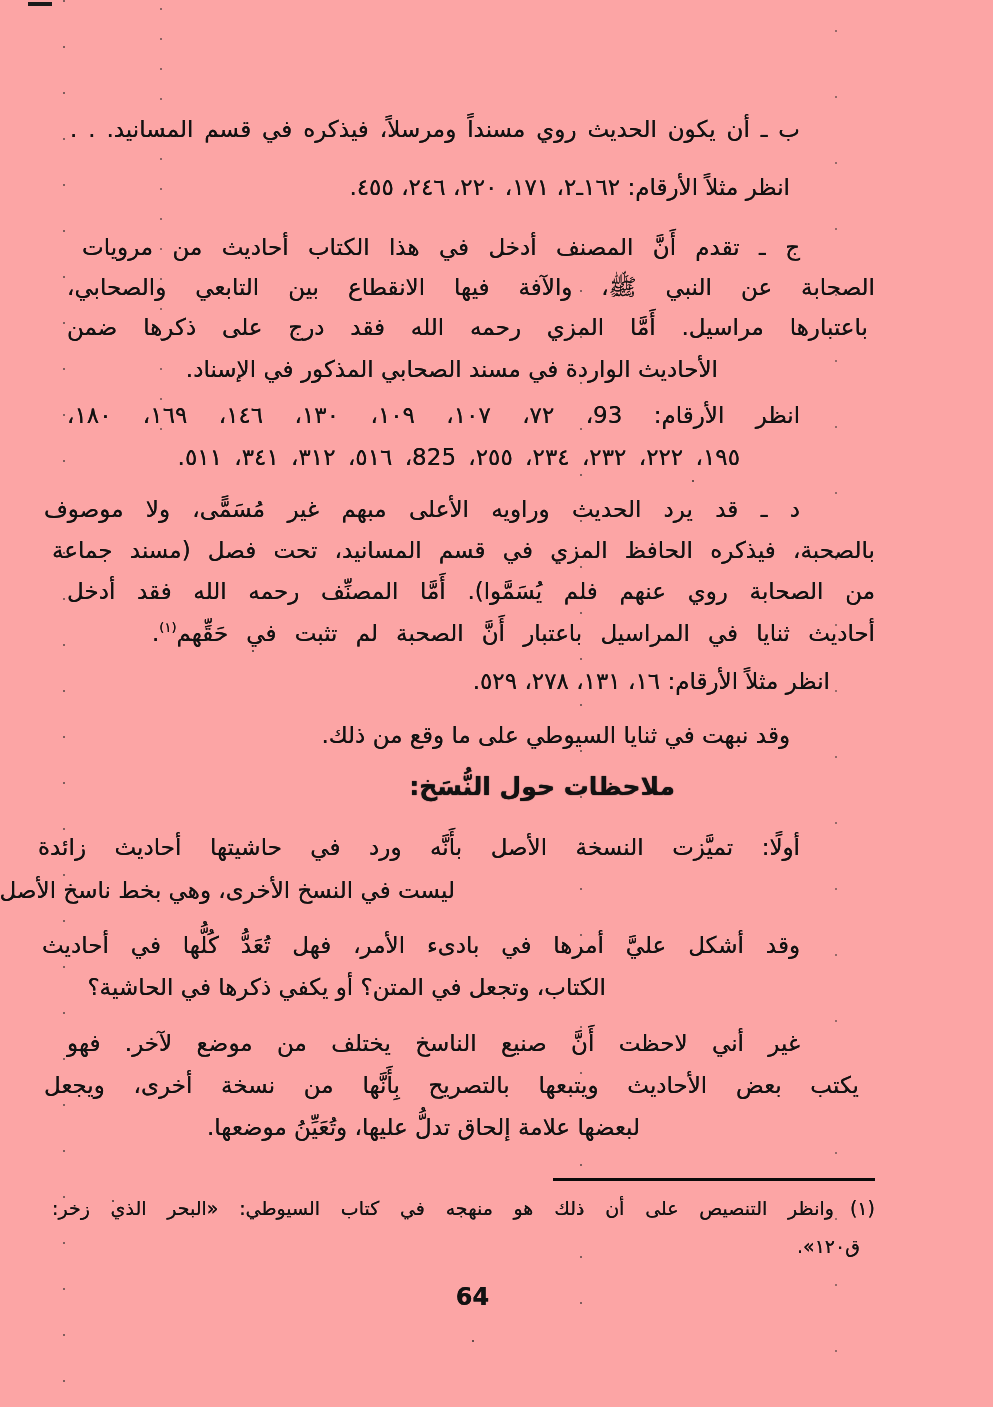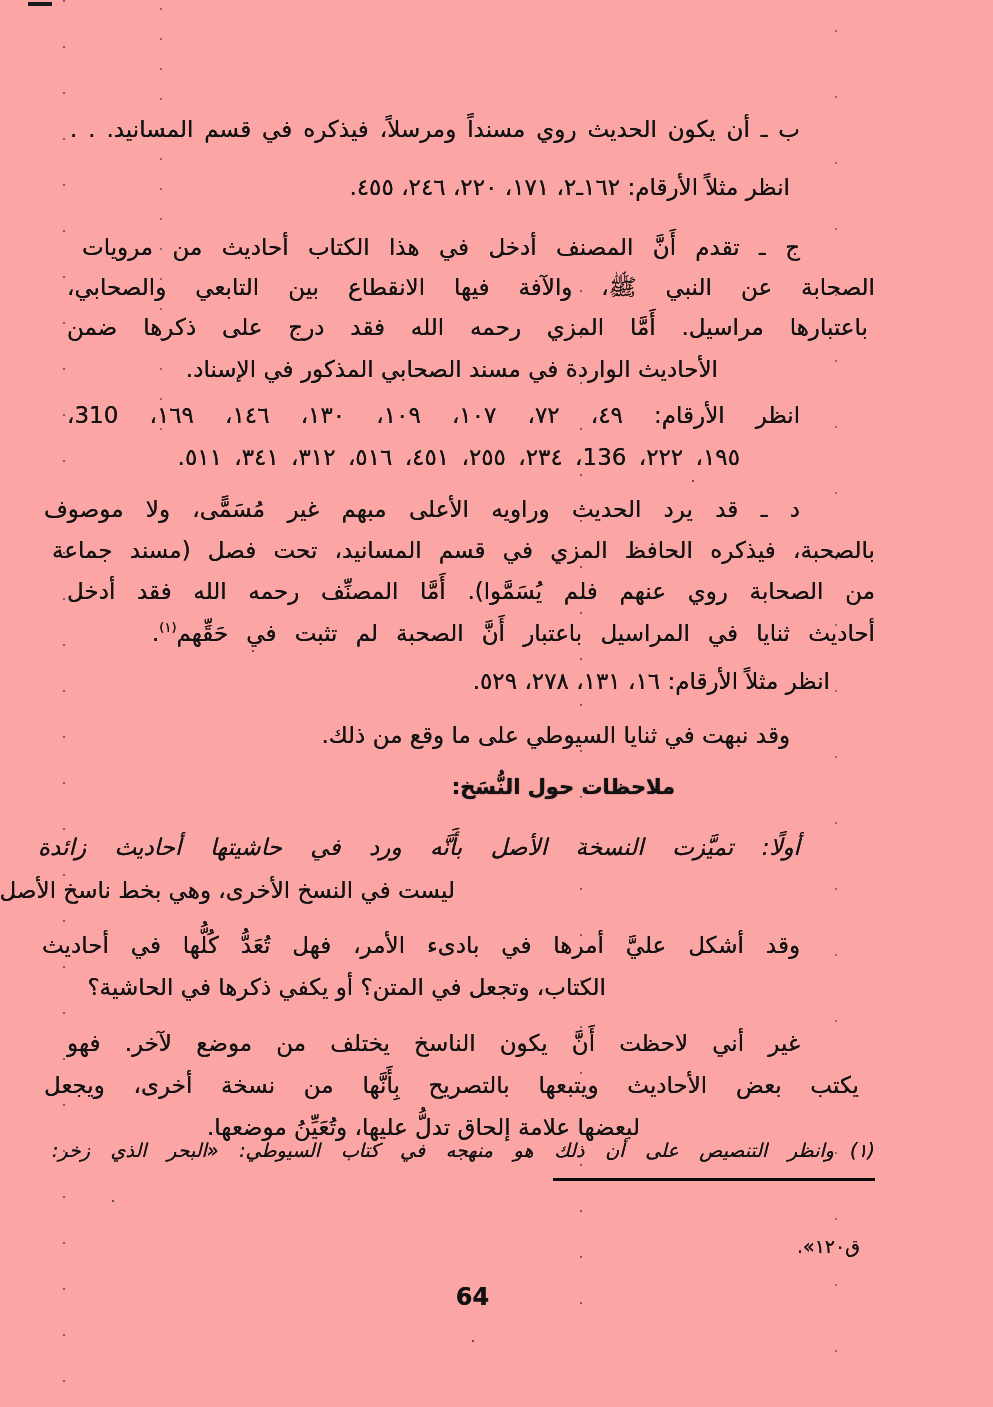--- a/index.html
+++ b/index.html
@@ -12,21 +12,21 @@
   }
   .ln{
     position:absolute;font-size:23px;line-height:34px;
     white-space:nowrap;color:#121212;
     text-shadow:0 0 .6px rgba(0,0,0,.85);
   }
   .just{
     white-space:normal;text-align:justify;text-align-last:justify;
     -moz-text-align-last:justify;
   }
-  .heading{font-weight:bold;font-size:21px;text-shadow:0 0 1px #000;}
+  .heading{font-weight:bold;font-size:25px;text-shadow:0 0 1px #000;}
   .fn{font-size:19px;line-height:28px;}
   .fn-marker{margin-left:16px;}
   sup.fn-ref{font-size:13px;vertical-align:super;line-height:0;}
   .pagenum{font-weight:bold;font-size:24px;text-align:center;white-space:nowrap;}
   .separator{position:absolute;background:#0a0a0a;height:3px;}
   
   .dotcol{position:absolute;width:2px;pointer-events:none;}
   .dots-a{background-image:repeating-linear-gradient(180deg,rgba(45,45,45,.6) 0 2px,transparent 2px 46px);}
   .dots-b{background-image:repeating-linear-gradient(180deg,rgba(45,45,45,.5) 0 2px,transparent 2px 66px);}
   .dots-c{background-image:repeating-linear-gradient(180deg,rgba(45,45,45,.55) 0 2px,transparent 2px 30px);}
@@ -53,46 +53,46 @@
   <div class="speck" style="left:520px;top:1340px;"></div>
   <div class="speck" style="left:160px;top:1200px;"></div>
 
   <div class="ln just" style="top:112px;right:193px;left:118px;">ب ـ أن يكون الحديث روي مسنداً ومرسلاً، فيذكره في قسم المسانيد. . .</div>
   <div class="ln" style="top:170px;right:203px;">انظر مثلاً الأرقام: ١٦٢ـ٢، ١٧١، ٢٢٠، ٢٤٦، ٤٥٥.</div>
 
   <div class="ln just" style="top:230px;right:193px;left:130px;">ج ـ تقدم أَنَّ المصنف أدخل في هذا الكتاب أحاديث من مرويات</div>
   <div class="ln just" style="top:270px;right:118px;left:115px;">الصحابة عن النبي ﷺ، والآفة فيها الانقطاع بين التابعي والصحابي،</div>
   <div class="ln just" style="top:310px;right:125px;left:115px;">باعتبارها مراسيل. أَمَّا المزي رحمه الله فقد درج على ذكرها ضمن</div>
   <div class="ln" style="top:352px;right:275px;">الأحاديث الواردة في مسند الصحابي المذكور في الإسناد.</div>
-  <div class="ln just" style="top:398px;right:193px;left:115px;">انظر الأرقام: ٤٩، ٧٢، ١٠٧، ١٠٩، ١٣٠، ١٤٦، ١٦٩، 310،</div>
-  <div class="ln" style="top:440px;right:253px;word-spacing:5px;">١٩٥، ٢٢٢، 136، ٢٣٤، ٢٥٥، ٤٥١، ٥١٦، ٣١٢، ٣٤١، ٥١١.</div>
+  <div class="ln just" style="top:398px;right:193px;left:115px;">انظر الأرقام: 93، ٧٢، ١٠٧، ١٠٩، ١٣٠، ١٤٦، ١٦٩، ١٨٠،</div>
+  <div class="ln" style="top:440px;right:253px;word-spacing:5px;">١٩٥، ٢٢٢، ٢٣٢، ٢٣٤، ٢٥٥، 825، ٥١٦، ٣١٢، ٣٤١، ٥١١.</div>
 
   <div class="ln just" style="top:492px;right:193px;left:92px;">د ـ قد يرد الحديث وراويه الأعلى مبهم غير مُسَمًّى، ولا موصوف</div>
   <div class="ln just" style="top:533px;right:118px;left:100px;">بالصحبة، فيذكره الحافظ المزي في قسم المسانيد، تحت فصل (مسند جماعة</div>
   <div class="ln just" style="top:574px;right:118px;left:115px;">من الصحابة روي عنهم فلم يُسَمَّوا). أَمَّا المصنِّف رحمه الله فقد أدخل</div>
   <div class="ln just" style="top:616px;right:118px;left:200px;">
     <span>أحاديث ثنايا في المراسيل باعتبار أَنَّ الصحبة لم تثبت في حَقِّهم</span><sup class="fn-ref">(١)</sup><span>.</span>
   </div>
   <div class="ln" style="top:664px;right:163px;">انظر مثلاً الأرقام: ١٦، ١٣١، ٢٧٨، ٥٢٩.</div>
 
   <div class="ln" style="top:718px;right:203px;">وقد نبهت في ثنايا السيوطي على ما وقع من ذلك.</div>
 
   <div class="ln heading" style="top:770px;right:318px;">ملاحظات حول النُّسَخ:</div>
 
-  <div class="ln just" style="top:830px;right:193px;left:86px;font-style:italic;">أولًا: تميَّزت النسخة الأصل بأَنَّه ورد في حاشيتها أحاديث زائدة</div>
+  <div class="ln just" style="top:830px;right:193px;left:86px;">أولًا: تميَّزت النسخة الأصل بأَنَّه ورد في حاشيتها أحاديث زائدة</div>
   <div class="ln" style="top:873px;right:538px;">ليست في النسخ الأخرى، وهي بخط ناسخ الأصل.</div>
 
   <div class="ln just" style="top:928px;right:193px;left:90px;">وقد أشكل عليَّ أمرها في بادىء الأمر، فهل تُعَدُّ كُلُّها في أحاديث</div>
   <div class="ln" style="top:970px;right:387px;">الكتاب، وتجعل في المتن؟ أو يكفي ذكرها في الحاشية؟</div>
 
-  <div class="ln just" style="top:1026px;right:193px;left:115px;">غير أني لاحظت أَنَّ يكون الناسخ يختلف من موضع لآخر. فهو</div>
+  <div class="ln just" style="top:1026px;right:193px;left:115px;">غير أني لاحظت أَنَّ صنيع الناسخ يختلف من موضع لآخر. فهو</div>
   <div class="ln just" style="top:1068px;right:134px;left:92px;">يكتب بعض الأحاديث ويتبعها بالتصريح بِأَنَّها من نسخة أخرى، ويجعل</div>
   <div class="ln" style="top:1110px;right:353px;">لبعضها علامة إلحاق تدلُّ عليها، وتُعَيِّنُ موضعها.</div>
 
   <div class="separator" style="top:1178px;right:118px;width:322px;"></div>
-  <div class="ln fn just" style="top:1136px;right:118px;left:100px;font-style:italic;">
+  <div class="ln fn just" style="top:1194px;right:118px;left:100px;">
     <span class="fn-marker">(١)</span><span>وانظر التنصيص على أن ذلك هو منهجه في كتاب السيوطي: «البحر الذي زخر:</span>
   </div>
   <div class="ln fn" style="top:1232px;right:133px;">ق١٢٠».</div>
 
   <div class="ln pagenum" style="top:1280px;left:0;right:0;">64</div>
 
 </div>
 
 </body></html>

